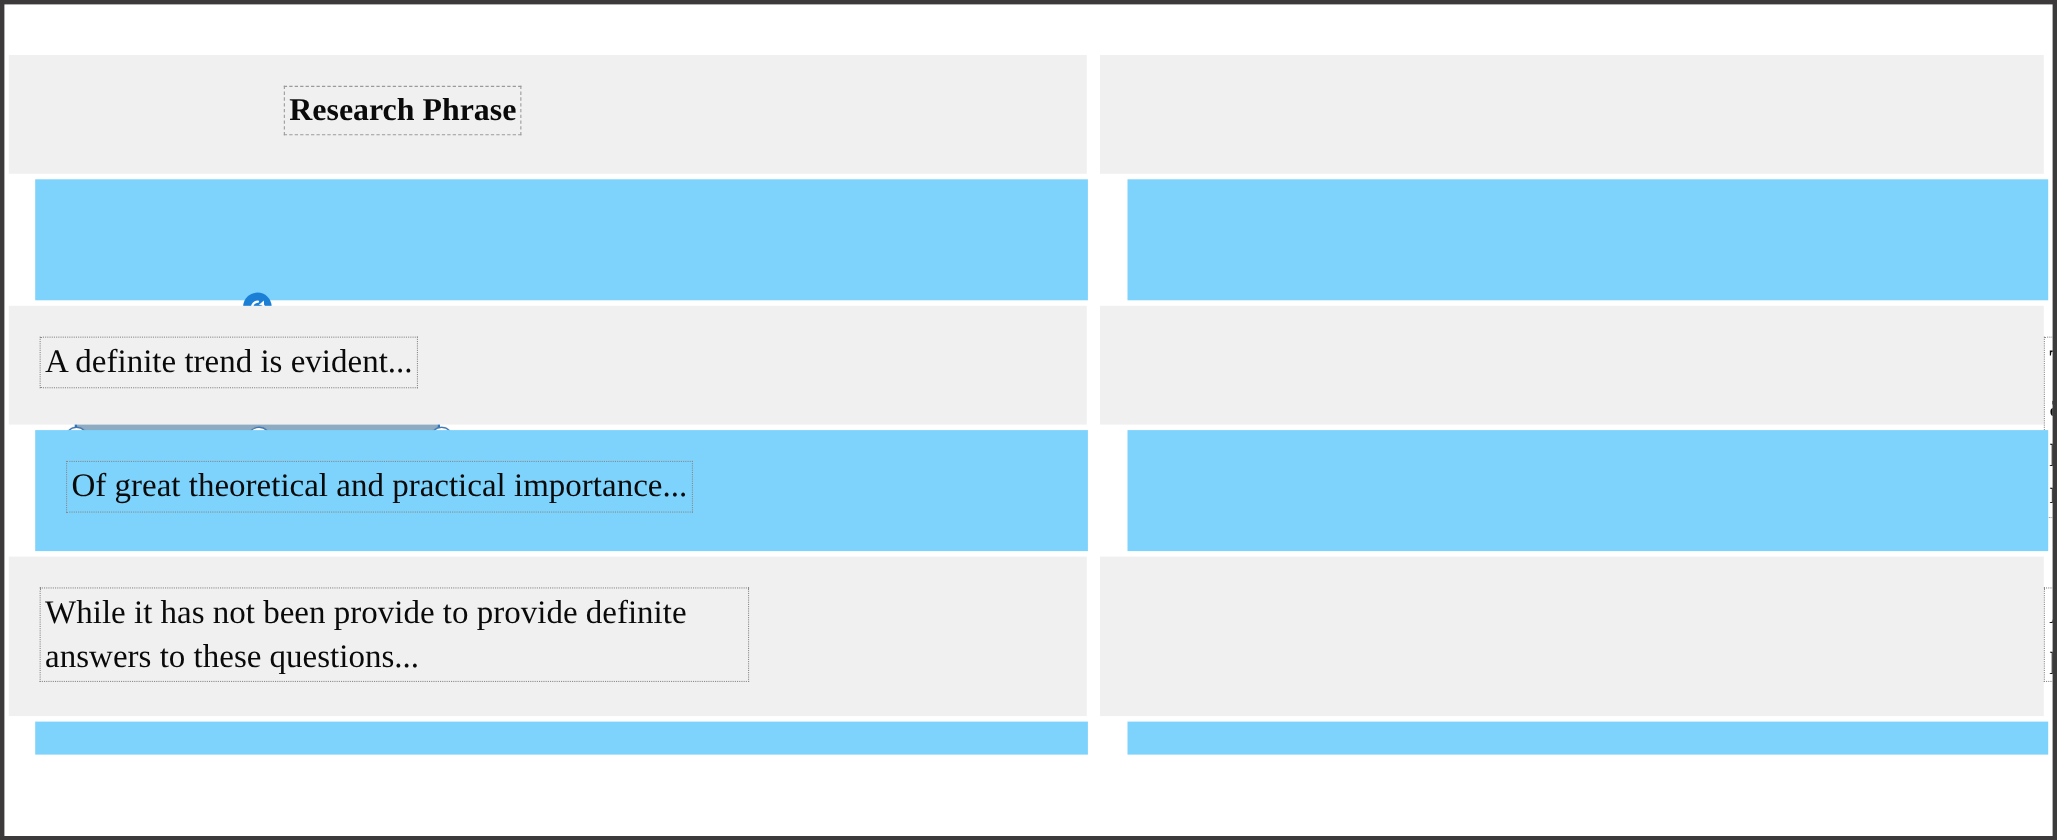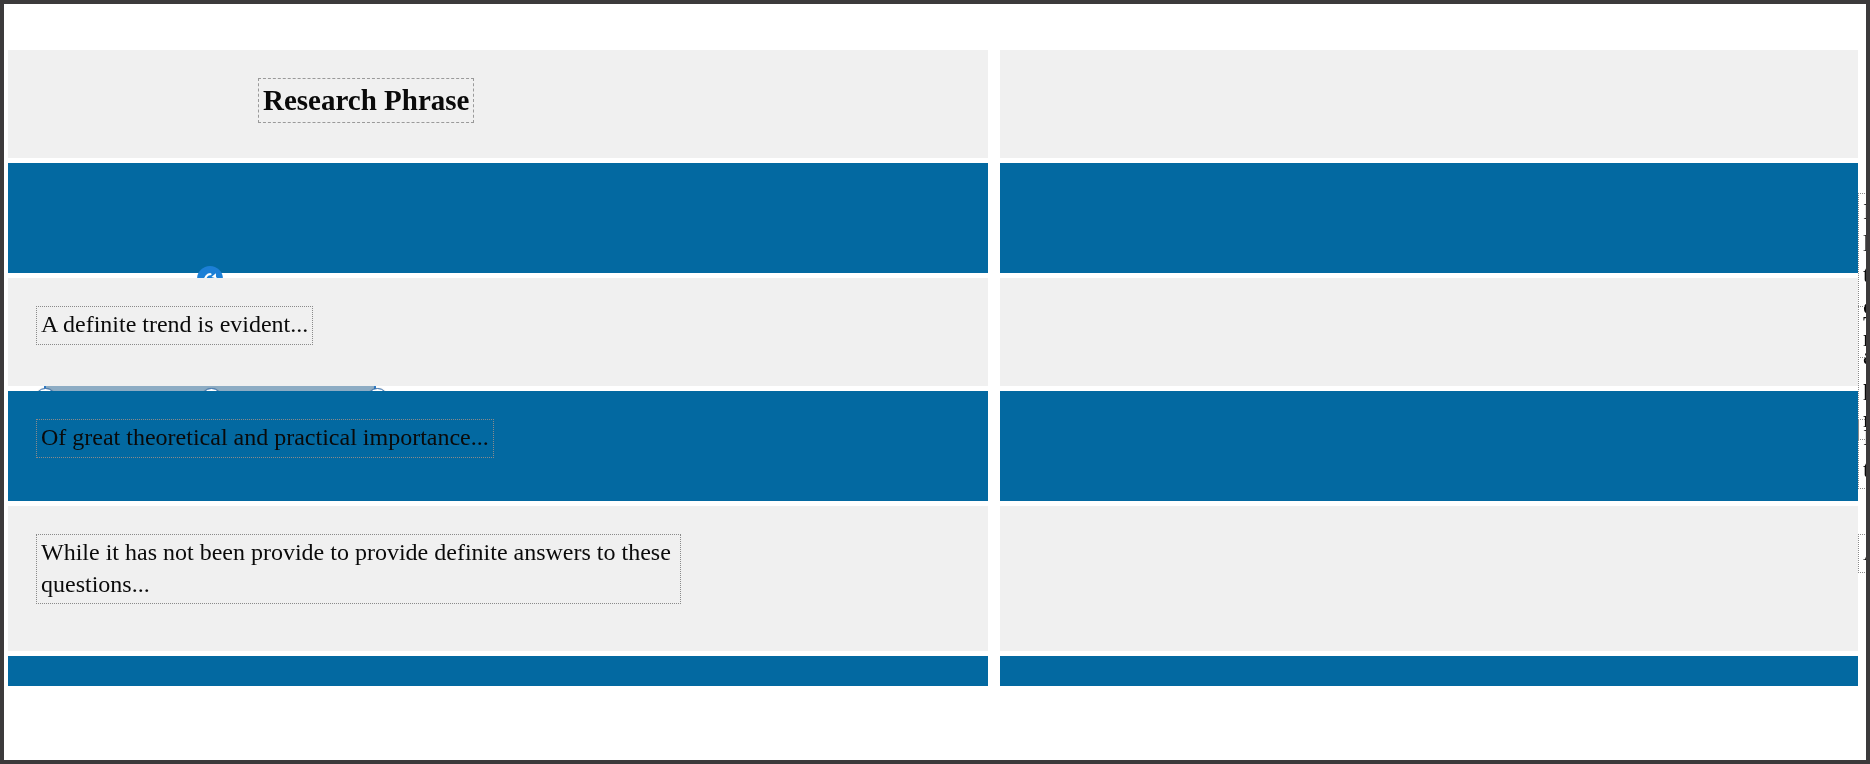--- a/index.html
+++ b/index.html
@@ -18,35 +18,35 @@
   #table{
     position:absolute;left:4px;top:46px;
     width:1854px;
   }
   .row{display:flex;width:100%;}
   .row + .row{margin-top:5px;}
   .cell{position:relative;box-sizing:border-box;}
   .cell.left{width:980px;margin-right:12px;}
   .cell.right{width:858px;}
   .row.band-a .cell{background:#f0f0f0;}
-  .row.band-b .cell{background:#0369a1;}
+  .row.band-b .cell{background:#7dd3fc;margin-left:24px;}
 
   .hdr{height:108px;}
   .r1{height:110px;}
   .r2{height:108px;}
   .r3{height:110px;}
   .r4{height:145px;}
   .r5{height:30px;}
 
   
   .tbox{
     position:absolute;
     border:1px dotted #8a8a8a;
     color:#0a0a0a;
-    font-size:24px;
+    font-size:30px;
     line-height:1.32;
     padding:2px 4px 3px 4px;
     white-space:pre-wrap;
     box-sizing:border-box;
   }
   .tbox.head{
     font-weight:bold;
     font-size:29px;
     border:1px dashed #9a9a9a;
   }

